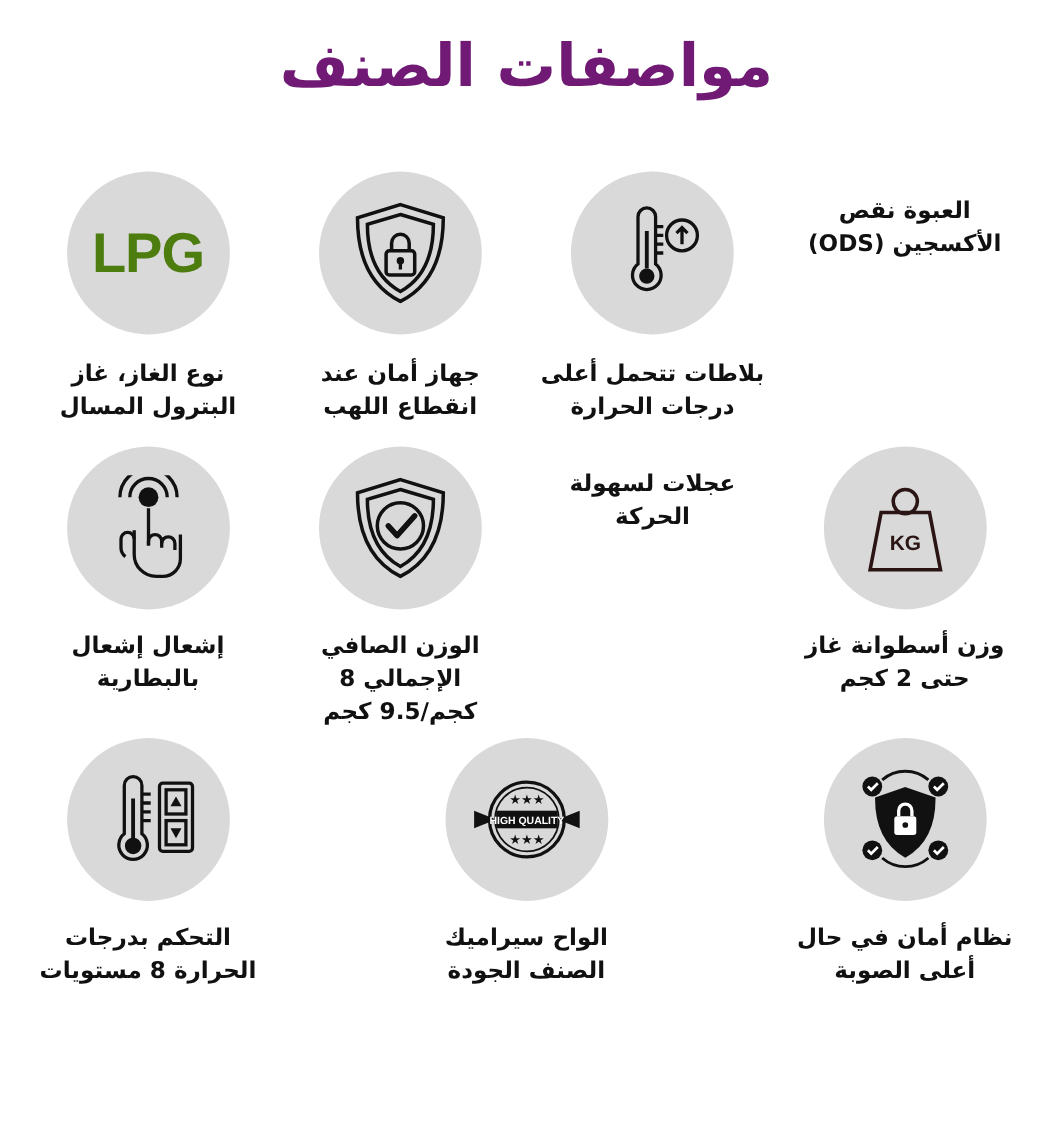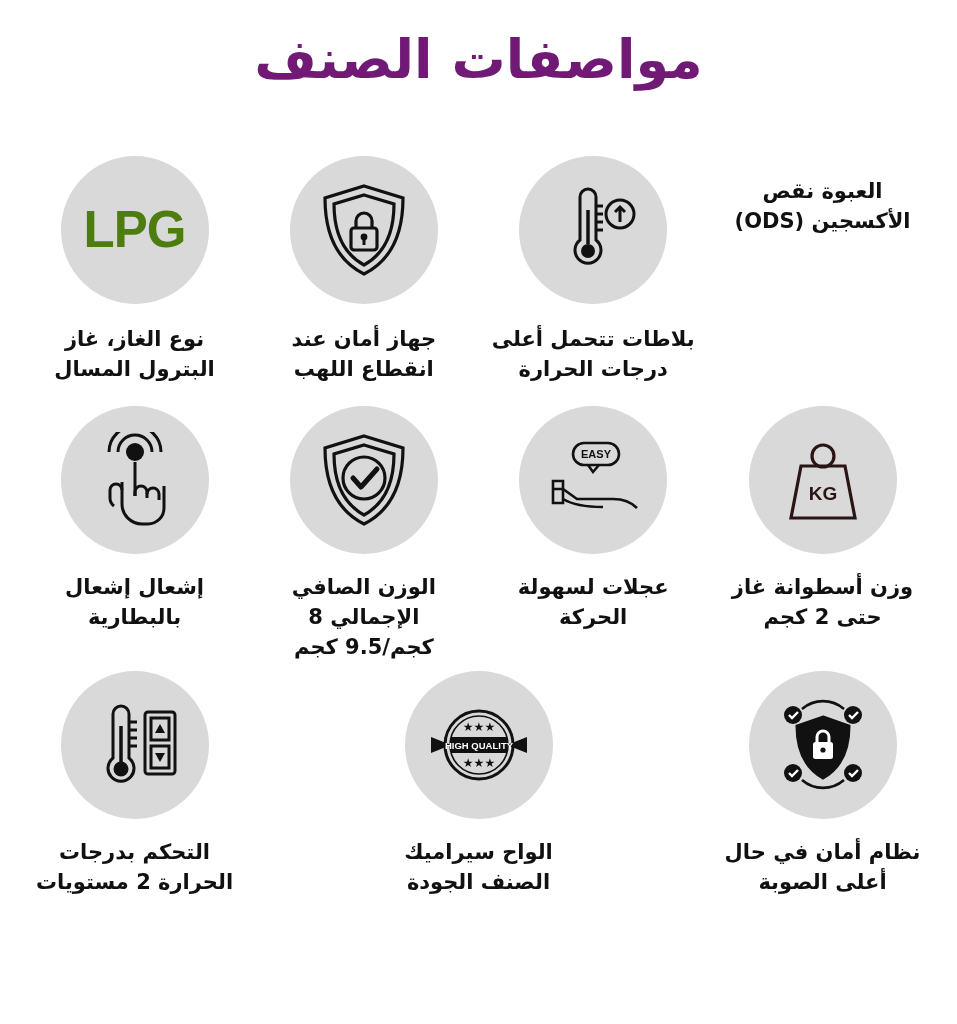--- a/index.html
+++ b/index.html
@@ -139,30 +139,20 @@
           <svg width="96" height="96" viewBox="0 0 96 96" fill="none" stroke="#2a1414" stroke-width="3.2">
             <path d="M26 34 L70 34 L80 86 L16 86 Z"></path>
             <circle cx="48" cy="24" r="11"></circle>
             <text x="48" y="68" font-size="19" font-weight="bold" fill="#2a1414" stroke="none" text-anchor="middle" font-family="Liberation Sans, sans-serif">KG</text>
           </svg>
         </div>
         <div class="caption">وزن أسطوانة غاز حتى 2 كجم</div>
       </div>
 
       <div class="cell">
-        <div class="circle">
-          <svg width="108" height="86" viewBox="0 0 108 86" fill="none" stroke="#111" stroke-width="2.6">
-            <rect x="34" y="6" width="46" height="22" rx="11"></rect>
-            <text x="57" y="21" font-size="11" font-weight="bold" fill="#111" stroke="none" text-anchor="middle" font-family="Liberation Sans, sans-serif">EASY</text>
-            <path d="M49 28 l5 7 6-7"></path>
-            <path d="M14 52 h10 l14 10 h36 c10 0 18 3 24 9"></path>
-            <path d="M14 44 h10 v22 h-10 z"></path>
-            <path d="M24 62 c10 6 26 8 40 8"></path>
-          </svg>
-        </div>
         <div class="caption">عجلات لسهولة الحركة</div>
       </div>
 
       <div class="cell">
         <div class="circle">
           <svg width="92" height="98" viewBox="0 0 92 98" fill="none" stroke="#111" stroke-width="3.2">
             <path d="M46 5 L85 17 C85 55 72 80 46 93 C20 80 7 55 7 17 Z"></path>
             <path d="M46 14 L76 23 C76 53 66 73 46 84 C26 73 16 53 16 23 Z"></path>
             <circle cx="46" cy="47" r="21"></circle>
             <path d="M35 47 l8 9 16-18" stroke-width="5" stroke-linecap="round" stroke-linejoin="round"></path>
@@ -237,19 +227,19 @@
             <circle cx="36" cy="73" r="7.5" fill="#111" stroke="none"></circle>
             <path d="M36 66 V30" stroke-width="3.5"></path>
             <path d="M44 26 h8 M44 34 h8 M44 42 h8 M44 50 h8"></path>
             <rect x="60" y="16" width="30" height="62" rx="3"></rect>
             <rect x="66" y="22" width="18" height="22"></rect>
             <rect x="66" y="50" width="18" height="22"></rect>
             <path d="M75 28 l5 9 h-10 z" fill="#111" stroke="none"></path>
             <path d="M75 66 l5 -9 h-10 z" fill="#111" stroke="none"></path>
           </svg>
         </div>
-        <div class="caption">التحكم بدرجات الحرارة 2 مستويات</div>
+        <div class="caption">التحكم بدرجات الحرارة 8 مستويات</div>
       </div>
 
     </div>
 
   </div>
 </div>
 
 </body></html>

